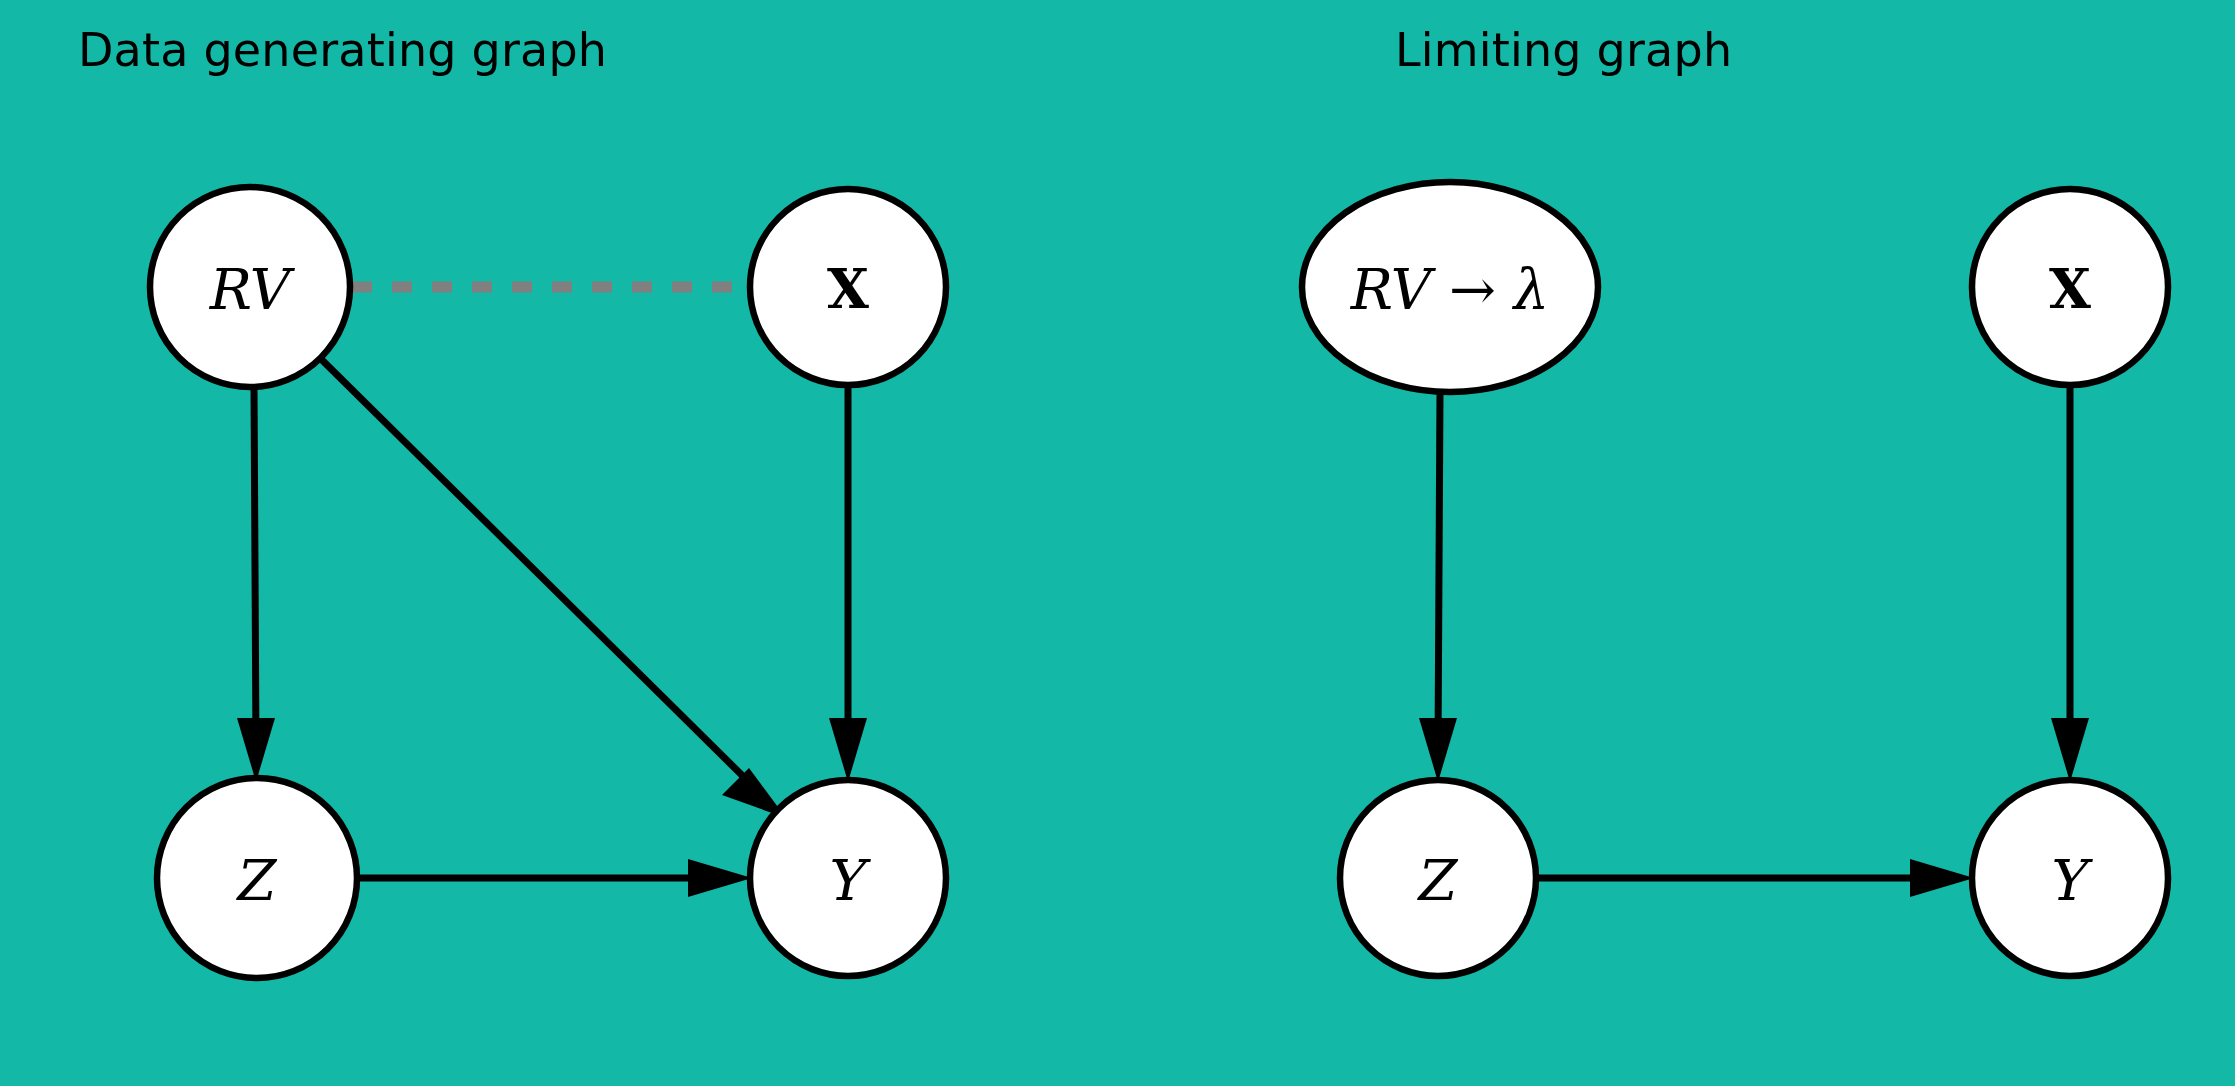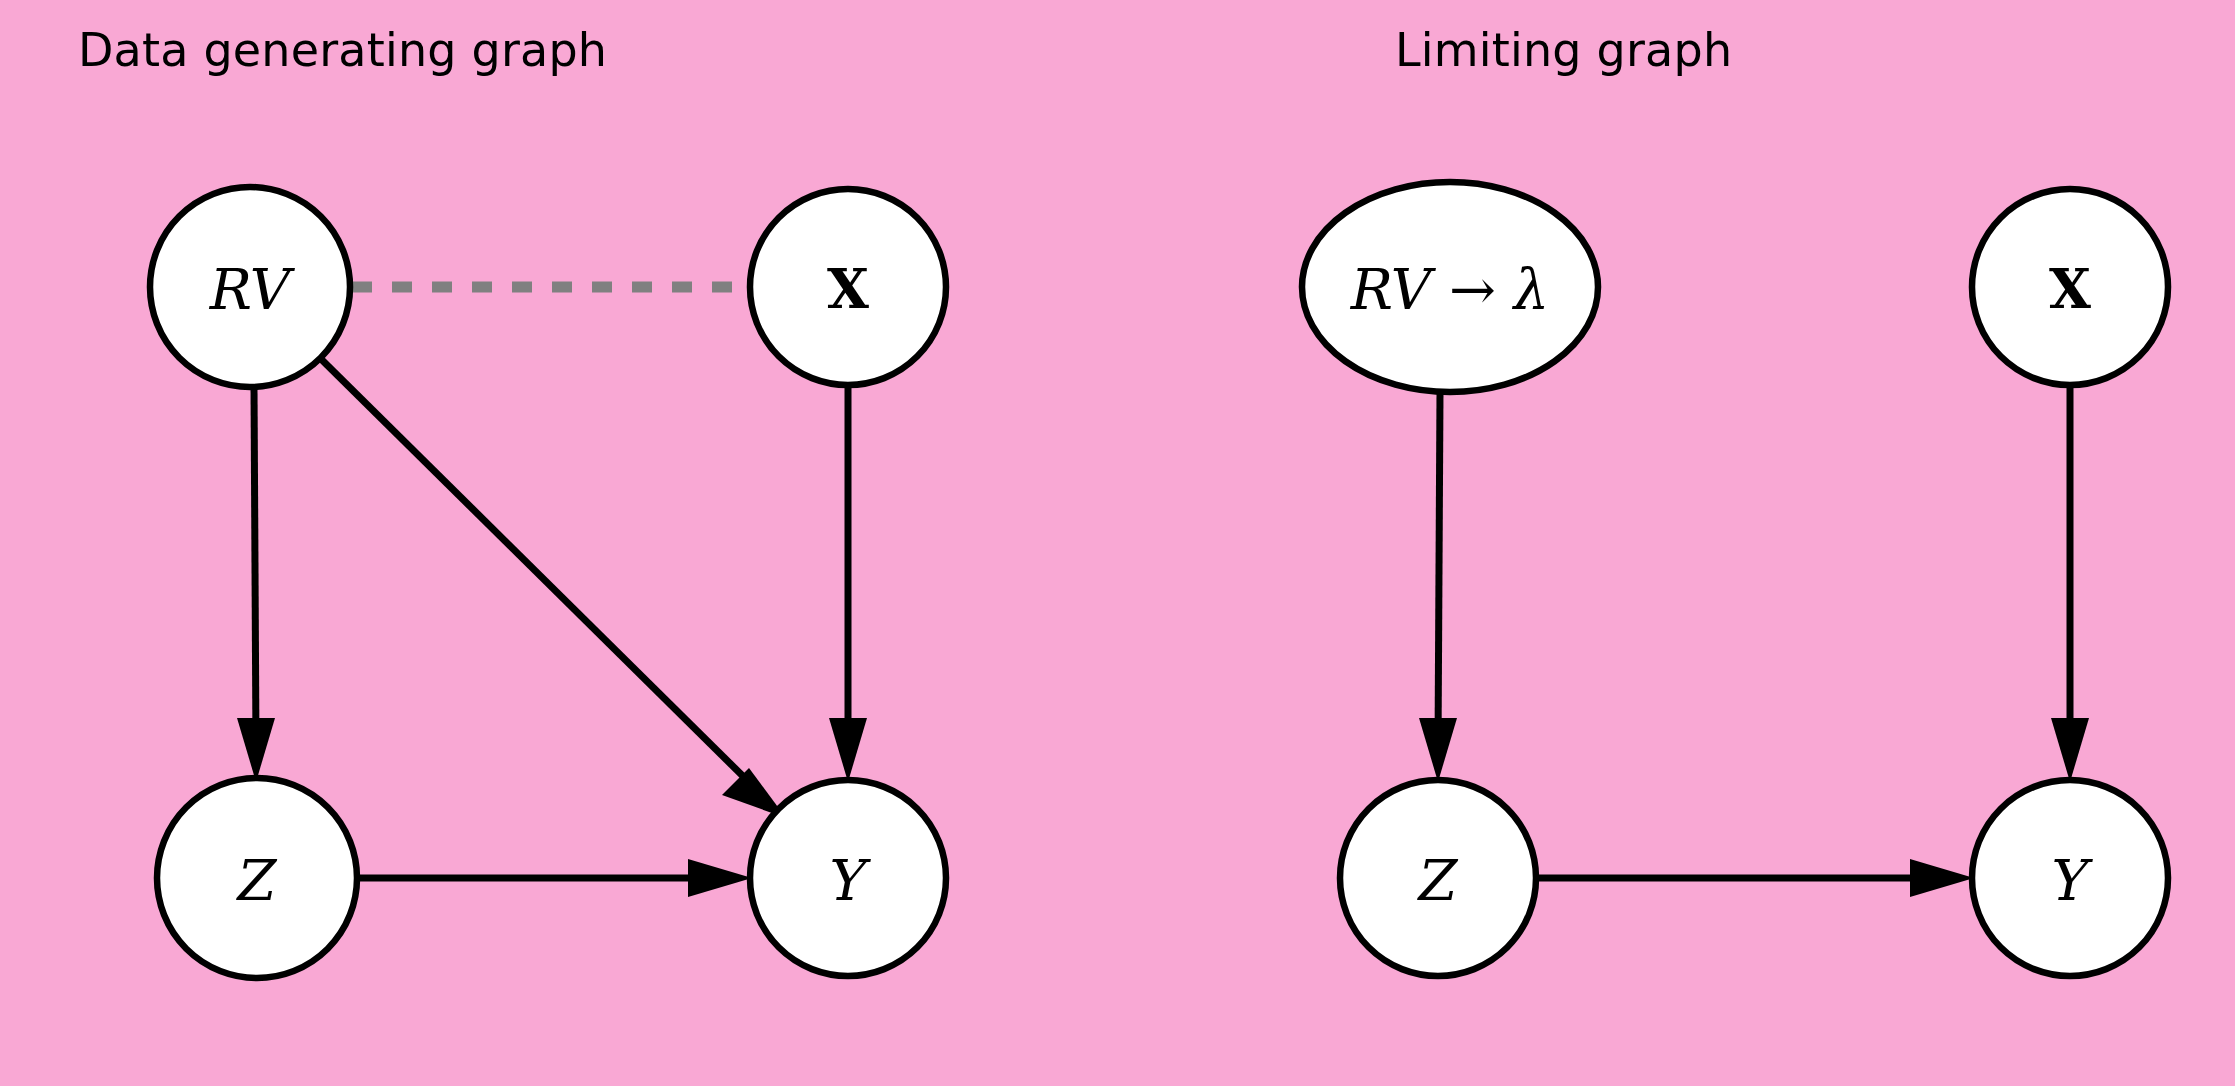--- a/index.html
+++ b/index.html
@@ -11,21 +11,21 @@
   body {
     width: 2235px;
     height: 1086px;
     overflow: hidden;
     font-family: "DejaVu Sans", sans-serif;
   }
   #figure-root {
     position: relative;
     width: 2235px;
     height: 1086px;
-    background: #f9a8d4;
+    background: #14b8a6;
   }
   #figure-svg {
     position: absolute;
     left: 0;
     top: 0;
     width: 2235px;
     height: 1086px;
     display: block;
   }
   .panel-title {

